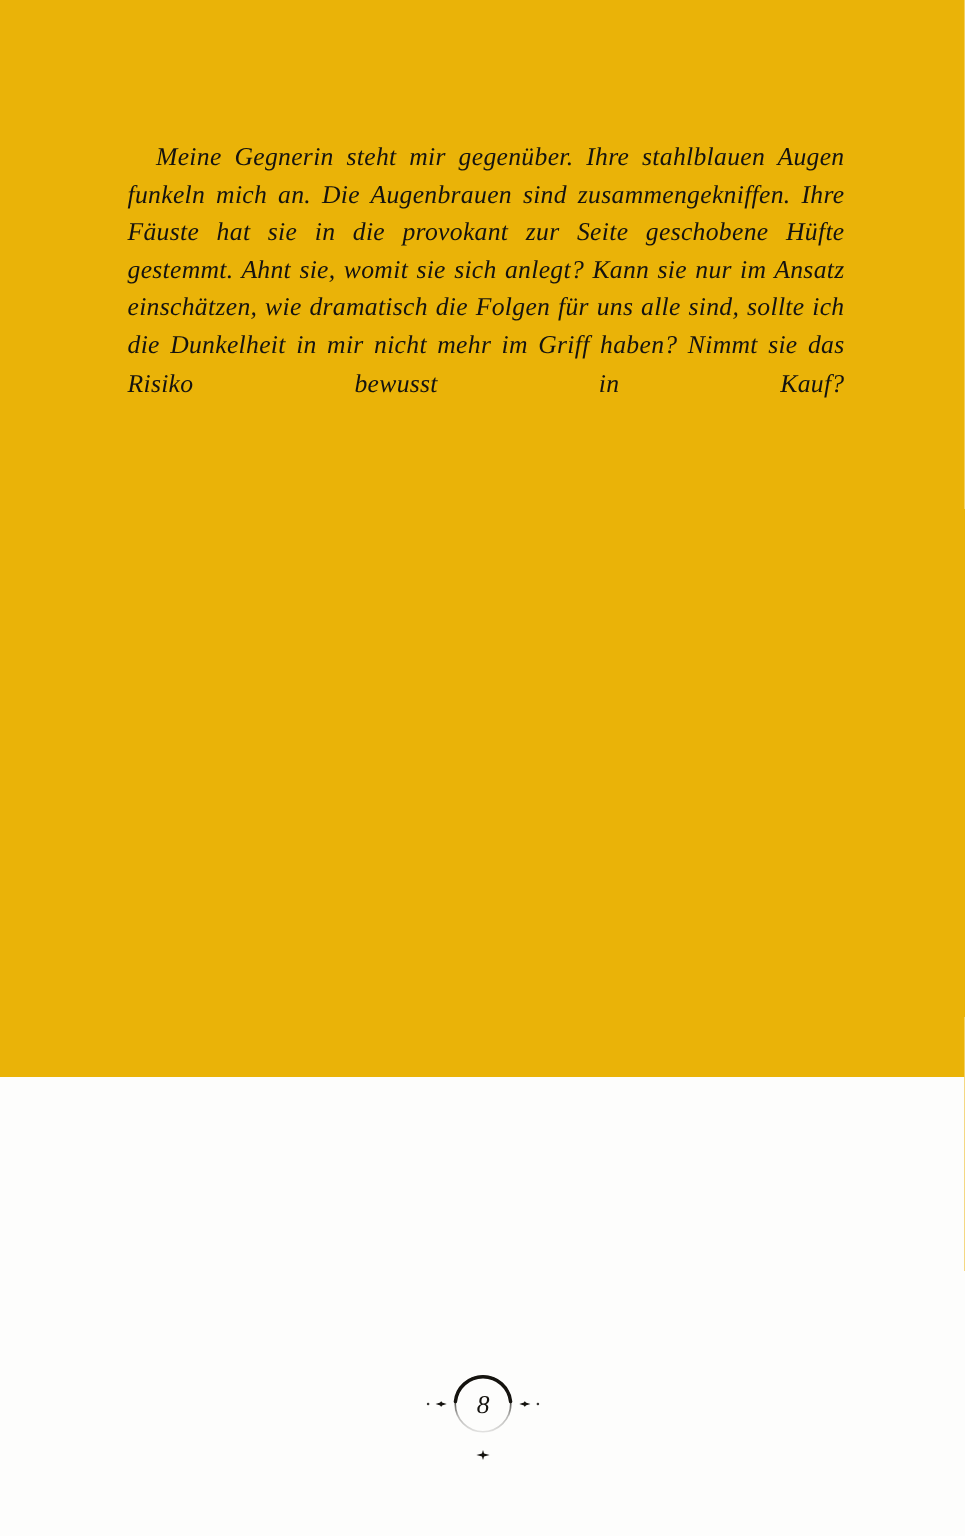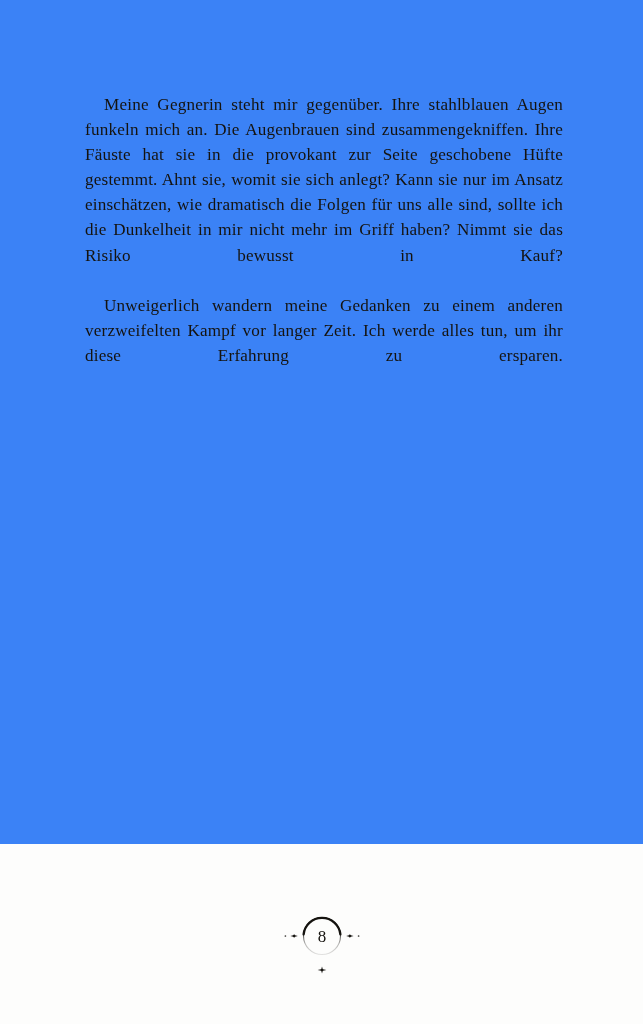--- a/index.html
+++ b/index.html
@@ -12,23 +12,24 @@
     height: 1024px;
     background: #fdfdfc;
     font-family: "Liberation Serif", "DejaVu Serif", serif;
     color: #15130f;
     overflow: hidden;
   }
 
   .page {
     position: relative;
     width: 643px;
-    height: 844px;
+    height: 718px;
     box-sizing: border-box;
-    background: #3b82f6;
+    background: #eab308;
+    font-style: italic;
   }
 
   
   .text-block {
     position: absolute;
     left: 85px;
     top: 92px;
     width: 478px;
   }
 
@@ -72,21 +73,20 @@
     fill: #15130f;
   }
 </style>
 </head>
 <body>
 
 <div class="page">
 
   <div class="text-block">
     <p class="para">Meine Gegnerin steht mir gegenüber. Ihre stahlblauen Augen funkeln mich an. Die Augenbrauen sind zusammengekniffen. Ihre Fäuste hat sie in die provokant zur Seite geschobene Hüfte gestemmt. Ahnt sie, womit sie sich anlegt? Kann sie nur im Ansatz einschätzen, wie dramatisch die Folgen für uns alle sind, sollte ich die Dunkelheit in mir nicht mehr im Griff haben? Nimmt sie das Risiko bewusst in Kauf?</p>
-    <p class="para">Unweigerlich wandern meine Gedanken zu einem anderen verzweifelten Kampf vor langer Zeit. Ich werde alles tun, um ihr diese Erfahrung zu ersparen.</p>
   </div>
 
   <div class="folio">
     <svg class="folio-svg" width="130" height="104" viewBox="0 0 130 104">
       <defs>
         <linearGradient id="ringFade" x1="0" y1="0" x2="0" y2="1">
           <stop offset="0%" stop-color="#15130f" stop-opacity="1"></stop>
           <stop offset="45%" stop-color="#15130f" stop-opacity="0.75"></stop>
           <stop offset="72%" stop-color="#15130f" stop-opacity="0.30"></stop>
           <stop offset="100%" stop-color="#15130f" stop-opacity="0.12"></stop>

